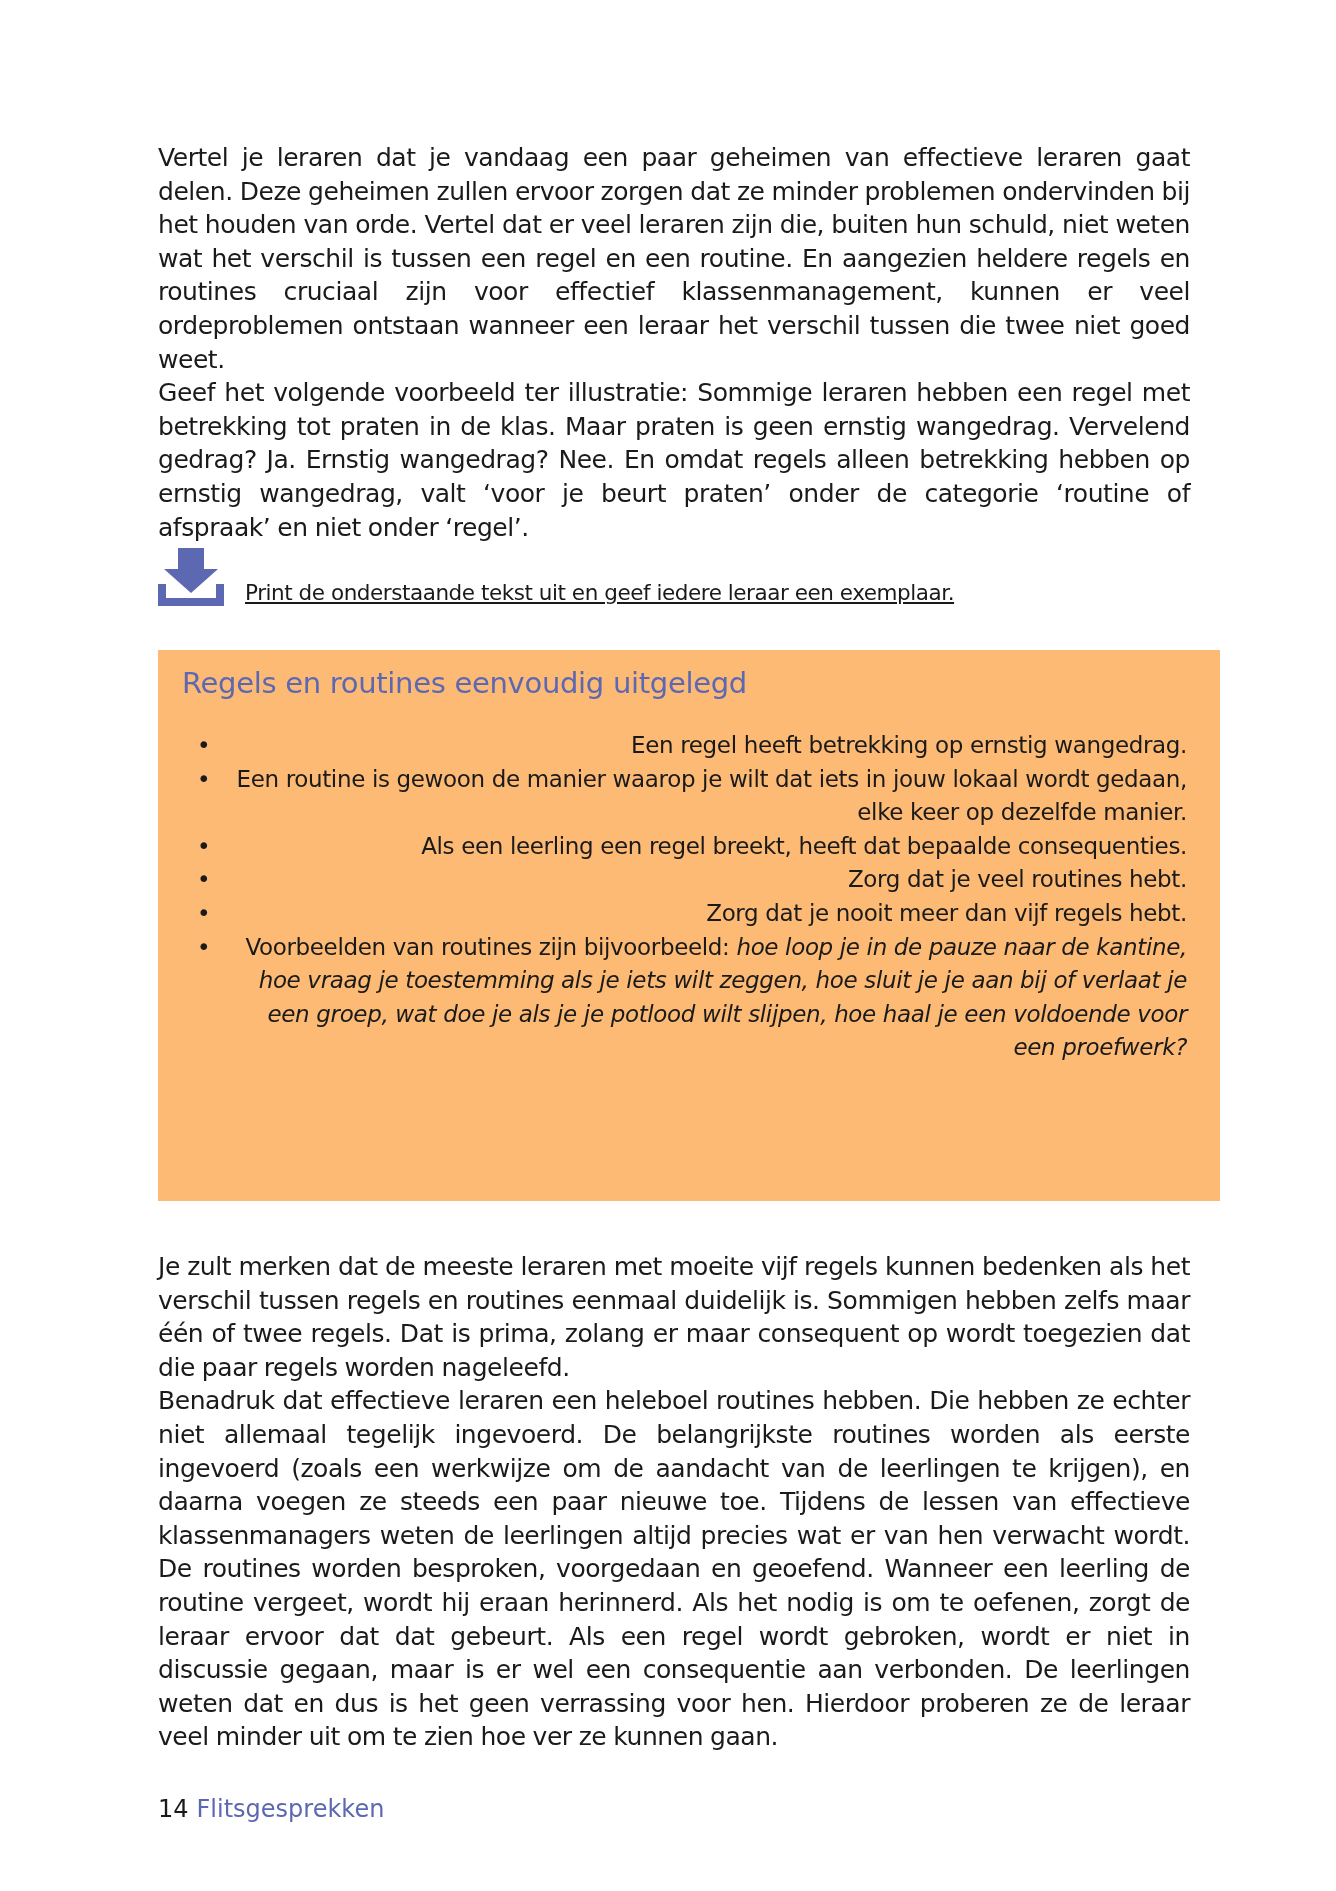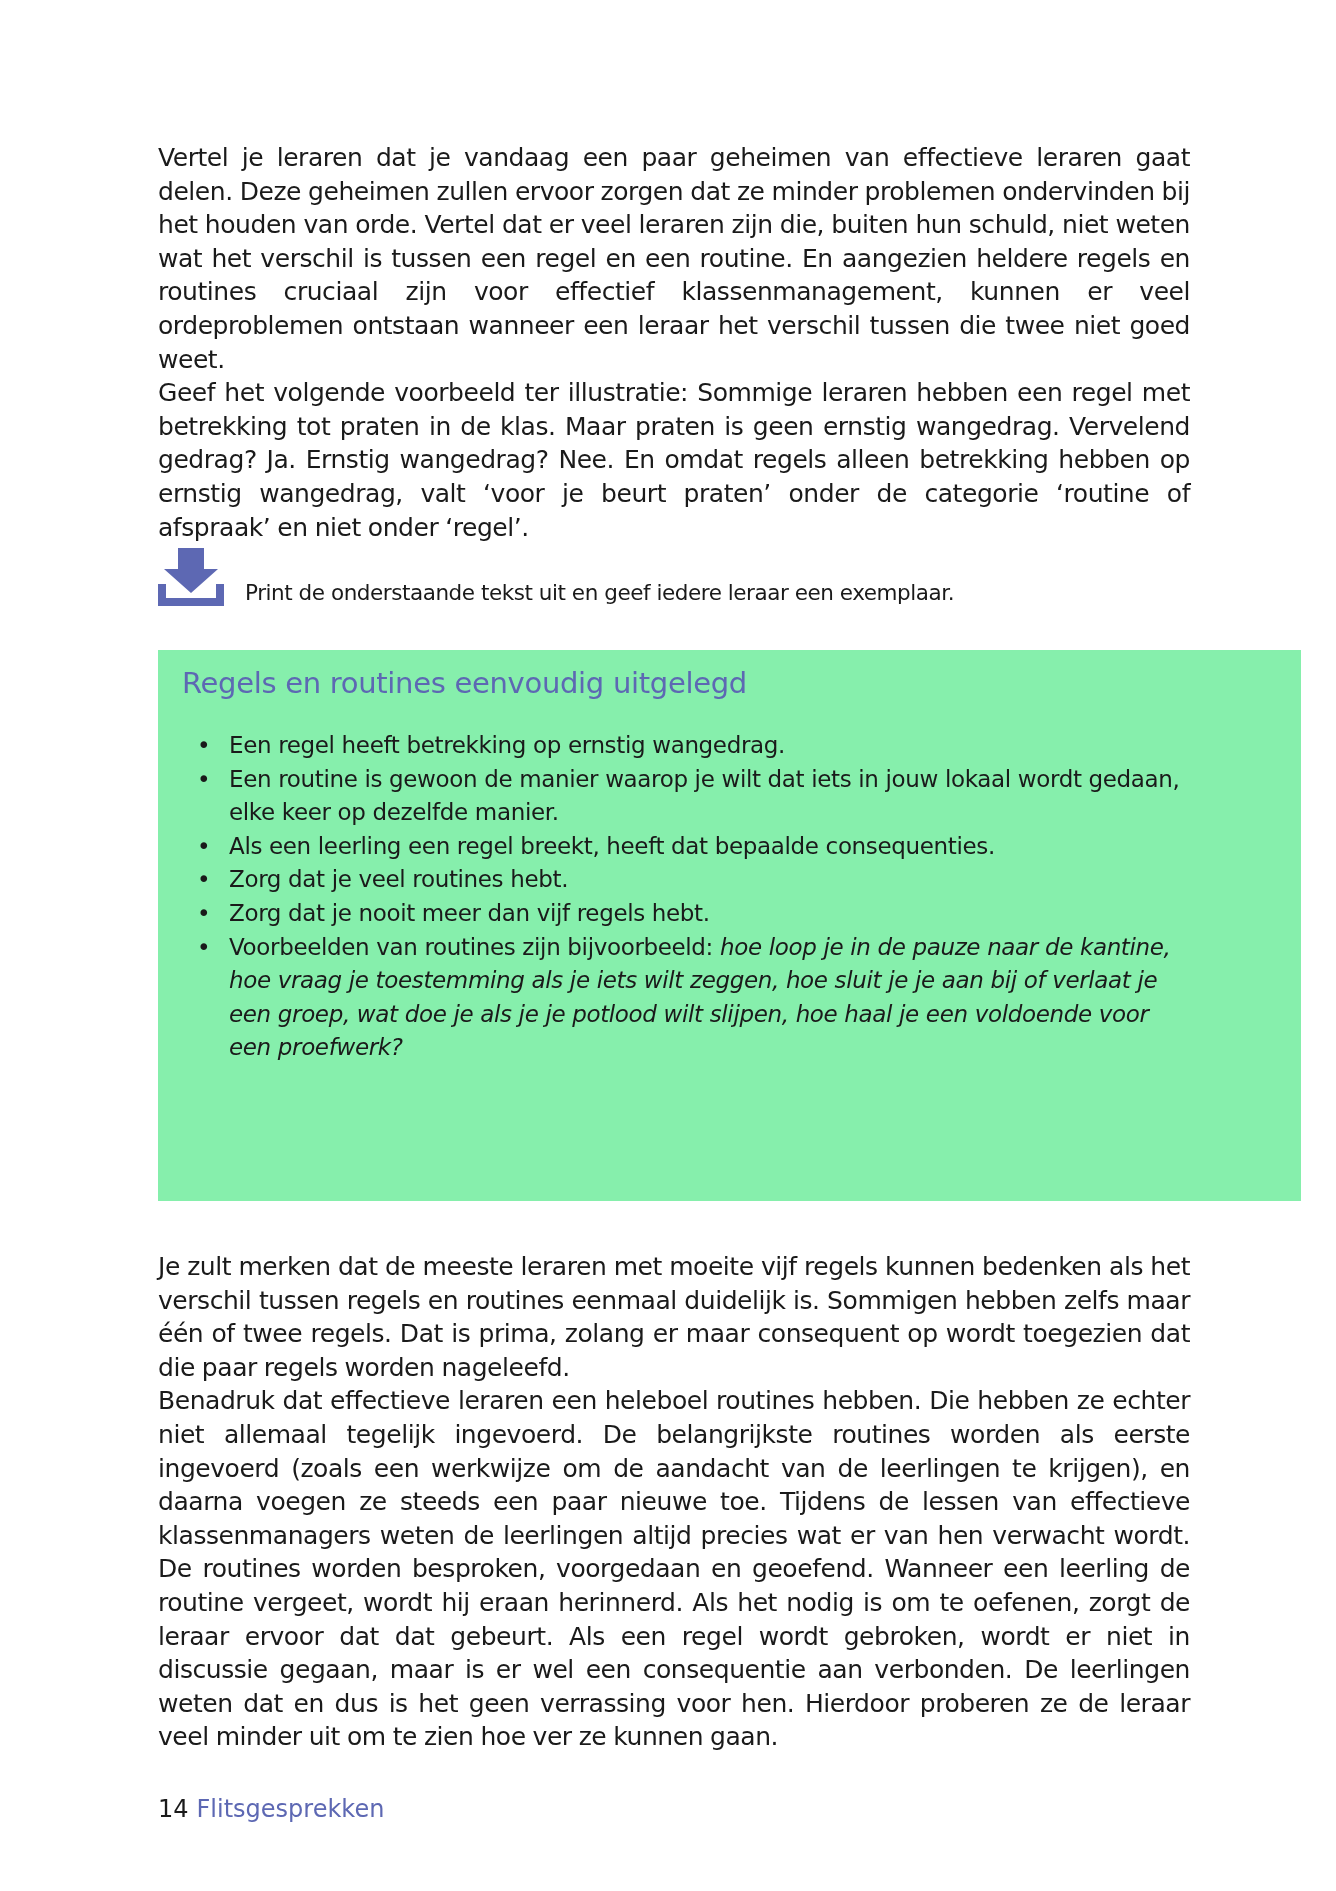--- a/index.html
+++ b/index.html
@@ -4,22 +4,22 @@
 <style>
   html, body { margin: 0; padding: 0; background: #ffffff; }
   body { width: 1336px; height: 1891px; position: relative; overflow: hidden;
          font-family: "DejaVu Sans", sans-serif; color: #1a1a1a; }
   .page { position: absolute; left: 158px; top: 0; width: 1032px; }
   .para { font-size: 25px; line-height: 33.6px; text-align: justify; margin: 0;
           letter-spacing: -0.45px; word-spacing: -0.5px; }
   #intro { position: absolute; top: 141px; left: 0; width: 1032px; }
   .print-row { position: absolute; top: 548px; left: 0; width: 1032px; height: 60px; }
   .print-icon { position: absolute; left: 0; top: 0; width: 66px; height: 58px; }
-  .print-text { position: absolute; left: 87px; top: 32px; font-size: 21.5px; letter-spacing: -0.45px; }
-  .box { position: absolute; top: 650px; left: 0; width: 1143px; height: 551px; background: #86efac; }
+  .print-text { position: absolute; left: 87px; top: 32px; font-size: 21.5px; letter-spacing: -0.45px; text-decoration: underline; }
+  .box { position: absolute; top: 650px; left: 0; width: 1062px; height: 551px; background: #fdba74; text-align: right; }
   .box-title { position: absolute; left: 24px; top: 16px; font-size: 29px; color: #5d68b3;
                letter-spacing: -0.3px; margin: 0; font-weight: normal; }
   .box-list { position: absolute; left: 24px; top: 64px; width: 990px; margin: 15px; padding: 0; list-style: none; }
   .box-list li { position: relative; padding-left: 32px; font-size: 23px; line-height: 33.6px;
                  letter-spacing: -0.35px; }
   .box-list li::before { content: "•"; position: absolute; left: 0; top: 0; }
   .box-list em { font-style: italic; }
   #outro { position: absolute; top: 1250px; left: 0; width: 1032px; }
   .footer { position: absolute; top: 1795px; left: 0; font-size: 24px; }
   .footer .num { color: #1a1a1a; }

